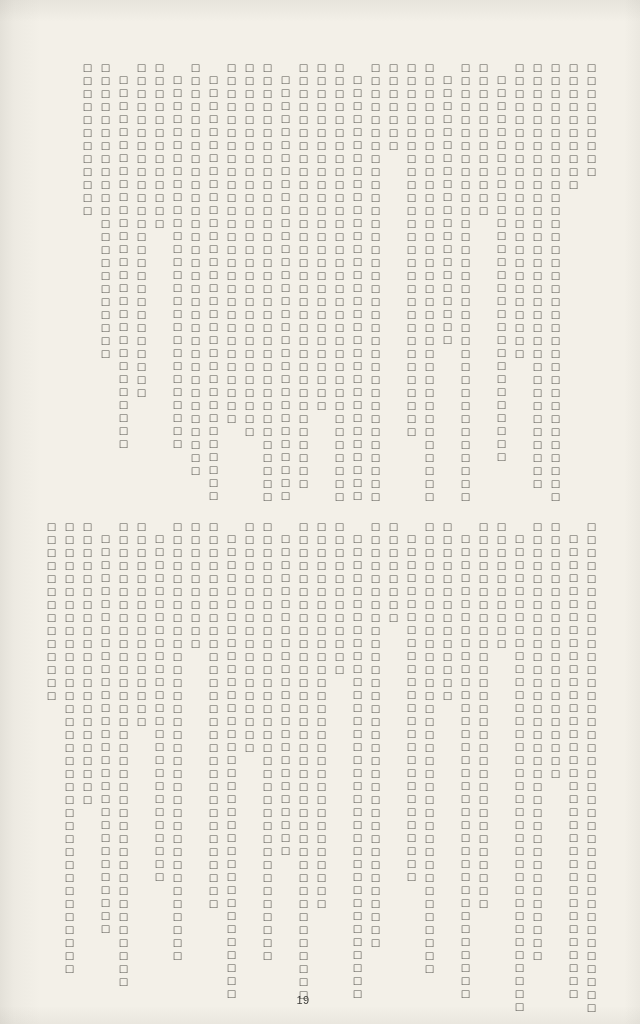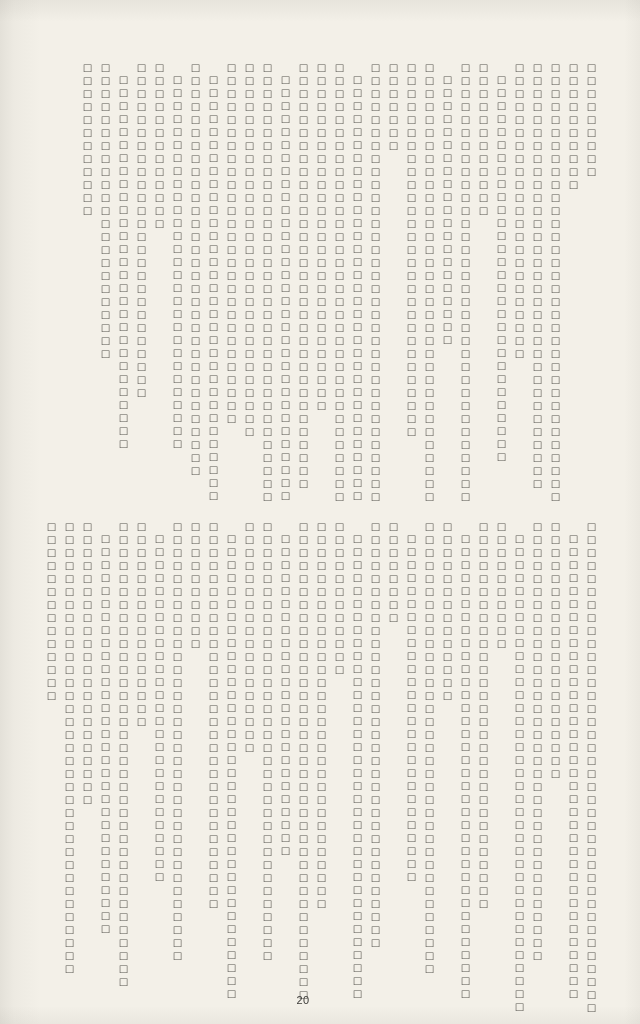--- a/index.html
+++ b/index.html
@@ -127,13 +127,13 @@
     <div class="col" style="padding-top: 0px;">□□□□□□□□□□□□□□□□□□□□□□□□□□□□□□□□□□</div>
     <div class="col" style="padding-top: 12px;">□□□□□□□□□□□□□□□□□□□□□□□□□□□</div>
     <div class="col" style="padding-top: 0px;">□□□□□□□□□□□□□□□□</div>
     <div class="col" style="padding-top: 0px;">□□□□□□□□□□□□□□□□□□□□□□□□□□□□□□□□□□□□</div>
     <div class="col" style="padding-top: 12px;">□□□□□□□□□□□□□□□□□□□□□□□□□□□□□□□</div>
     <div class="col" style="padding-top: 0px;">□□□□□□□□□□□□□□□□□□□□□□</div>
     <div class="col" style="padding-top: 0px;">□□□□□□□□□□□□□□□□□□□□□□□□□□□□□□□□□□□</div>
     <div class="col" style="padding-top: 0px;">□□□□□□□□□□□□□□</div>
   </div>
 
-<div class="page-number">20</div>
+<div class="page-number">19</div>
 
 </body></html>

